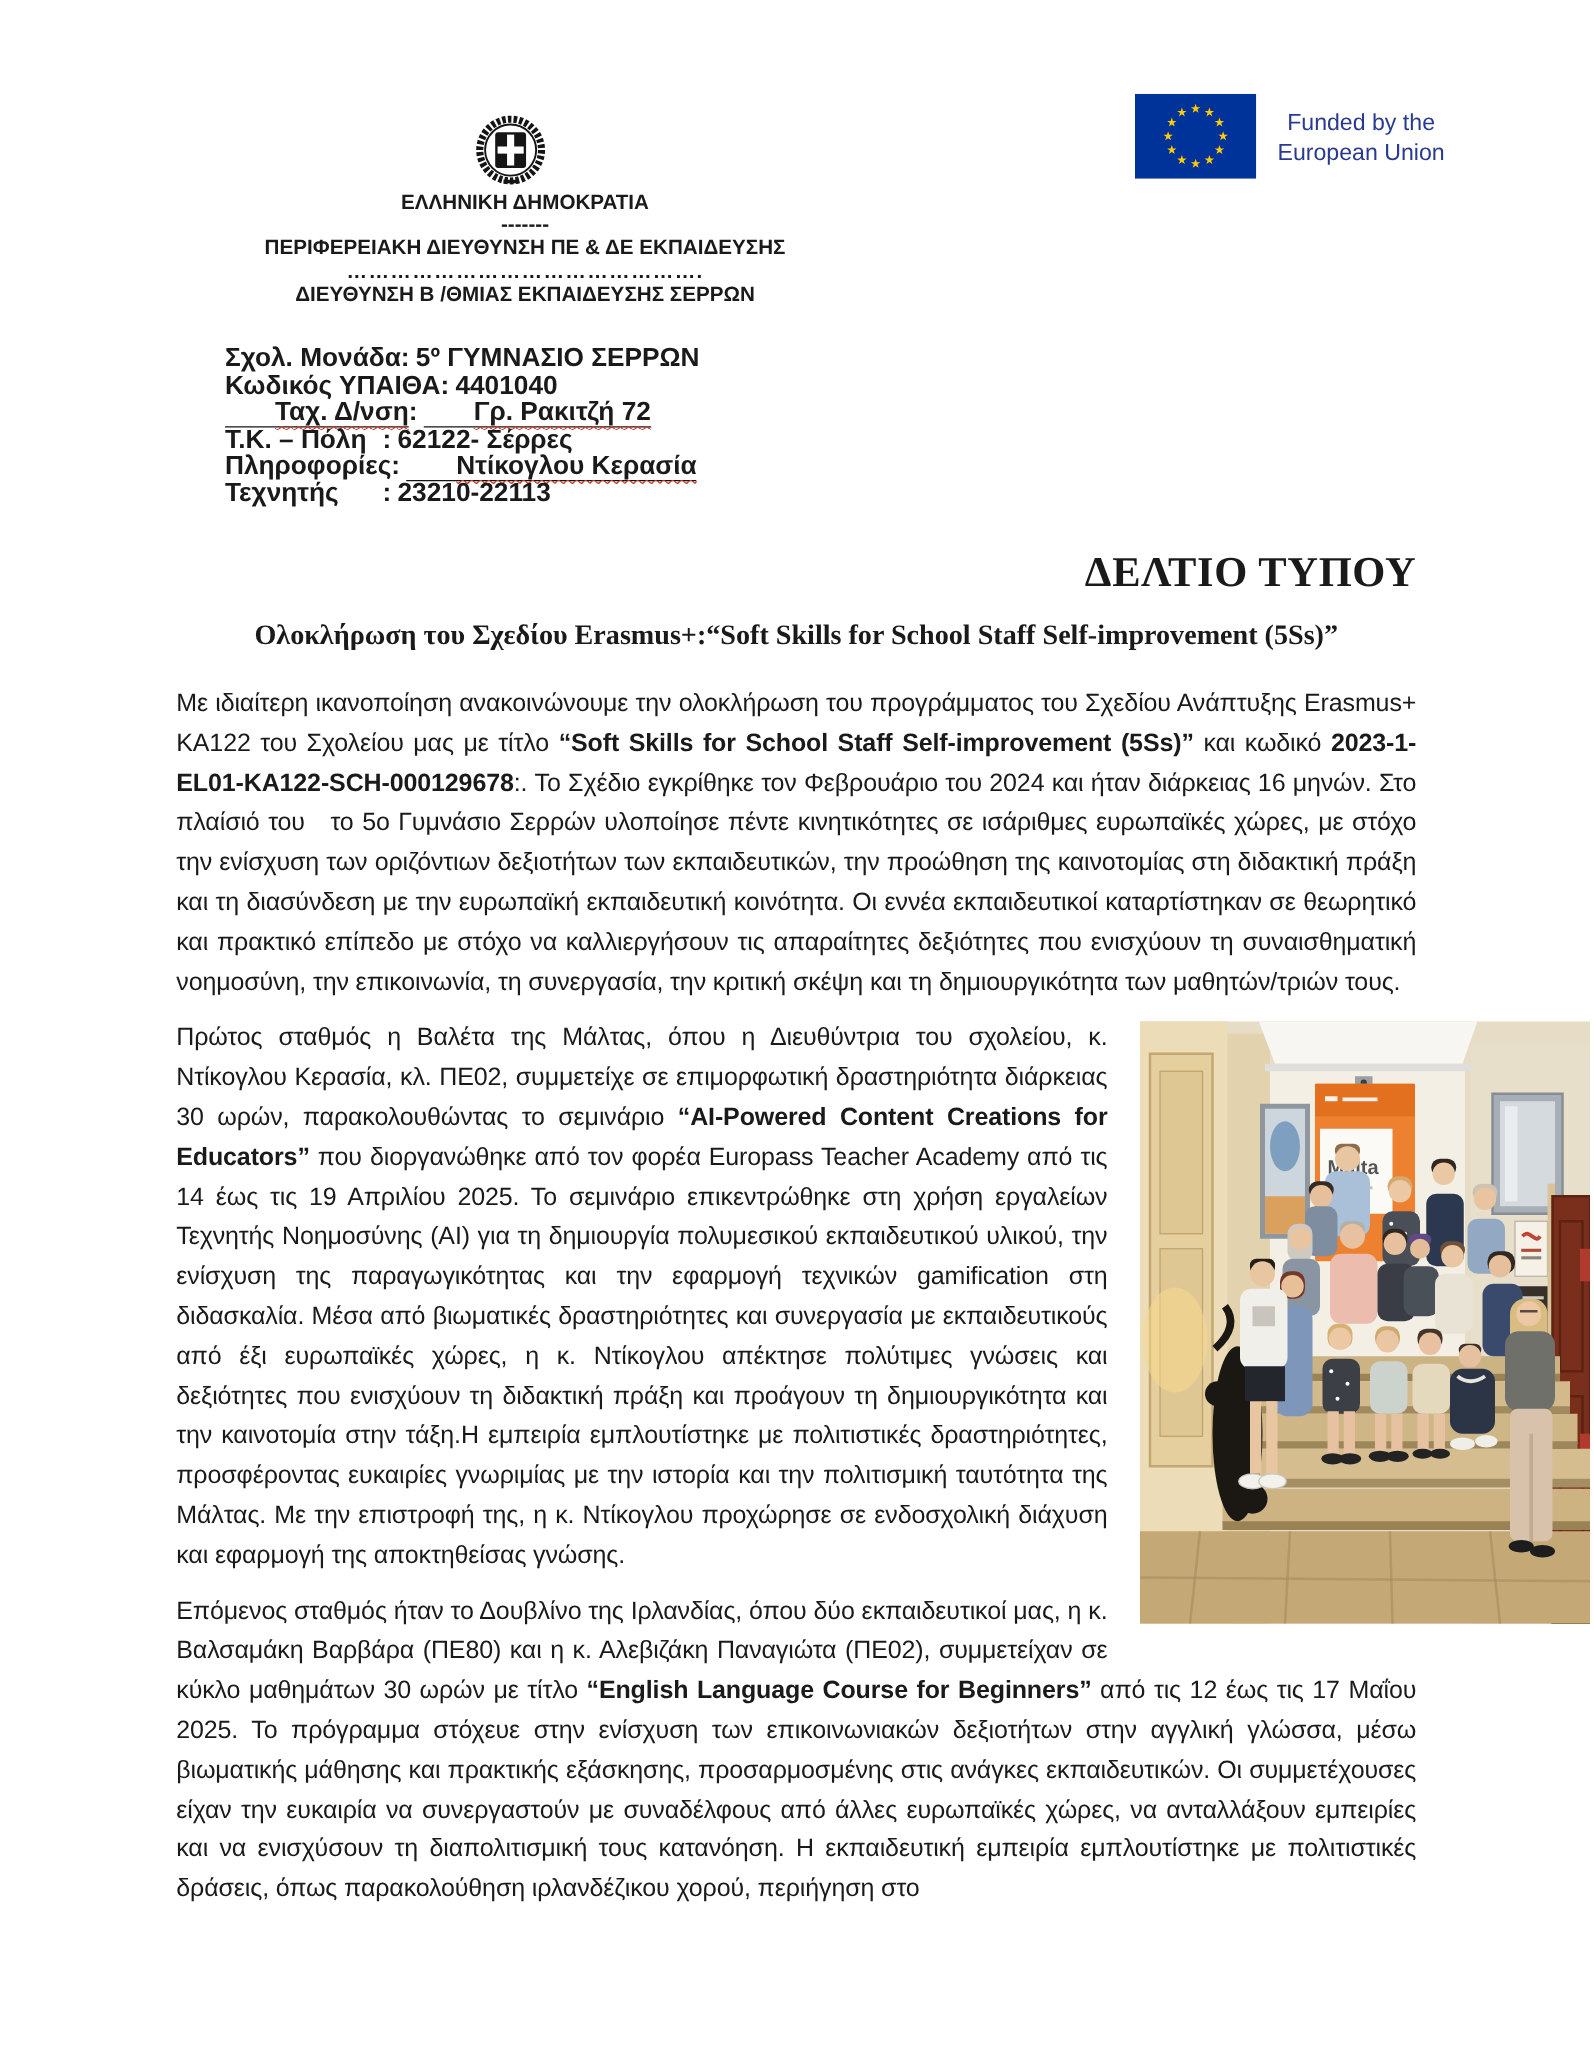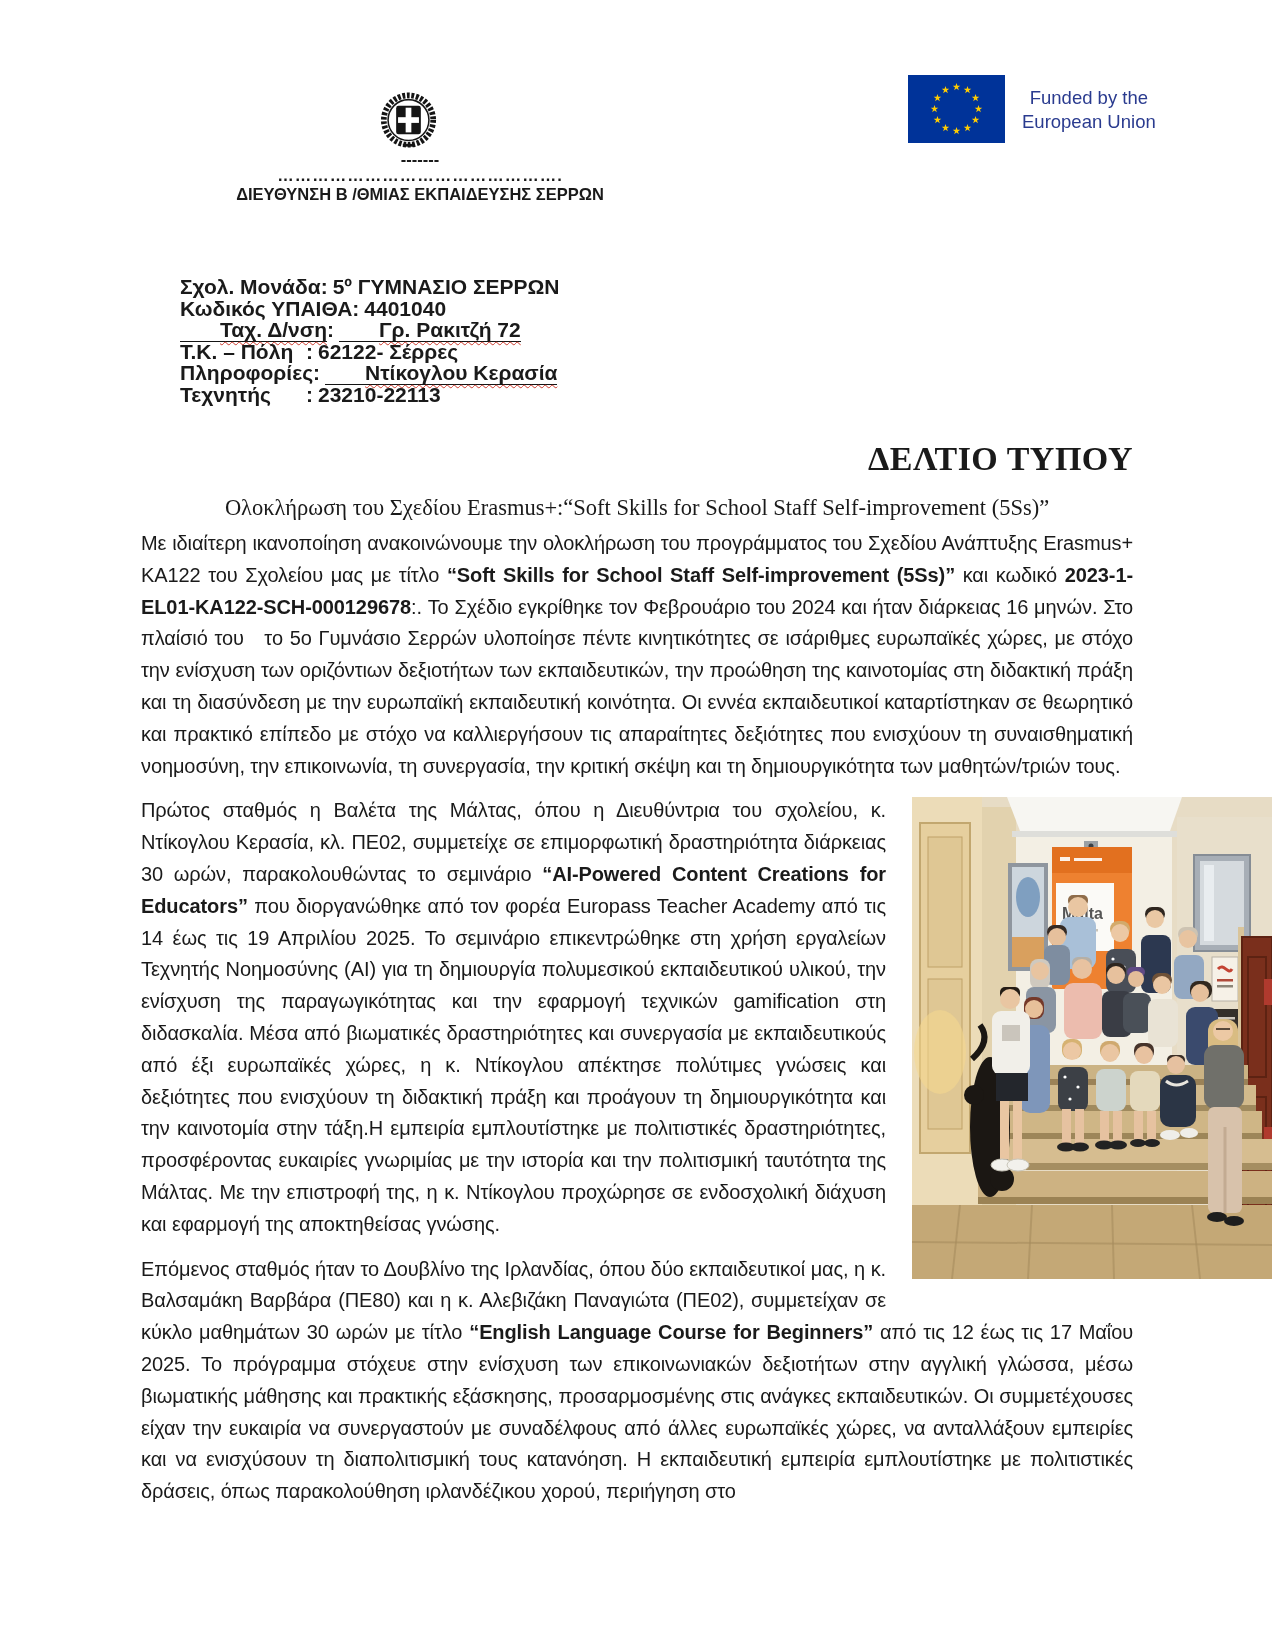--- a/index.html
+++ b/index.html
@@ -16,22 +16,22 @@
   .row .sep{display:inline-block;width:12px;}
   .u{border-bottom:1.8px solid #141414;}
   .sp{text-decoration-line:underline;text-decoration-style:wavy;text-decoration-color:#cc3a2d;
       text-decoration-thickness:1.2px;text-underline-offset:4px;margin-left:40px;}
   .eu{position:absolute;left:908px;top:75px;display:flex;align-items:flex-start;}
   .eu-text{margin-left:17px;padding-top:11px;color:#2a3b8f;font-size:18.5px;line-height:24px;text-align:center;}
   
   .content{position:absolute;left:141px;top:440px;width:992px;}
   .title{font-family:"Liberation Serif",serif;font-size:34px;font-weight:bold;text-align:right;
          margin:0 0 17px 0;letter-spacing:.5px;}
-  .subtitle{font-family:"Liberation Serif",serif;font-size:22.5px;font-weight:normal;text-align:center;
-            margin:0 0 7px 0;white-space:nowrap;}
+  .subtitle{font-family:"Liberation Serif",serif;font-size:22.5px;font-weight:bold;text-align:center;
+            margin:0 0 27px 0;white-space:nowrap;}
   .content p{margin:0 0 13px 0;text-align:justify;font-size:20px;line-height:31.8px;
              letter-spacing:-.1px;}
   .b{font-weight:bold;}
   .section2::after{content:"";display:block;clear:both;}
   .photo{float:right;width:360px;height:482px;margin:2px -139px 30px 26px;}
   .photo svg{display:block;}
 </style>
 </head>
 <body>
 
@@ -42,21 +42,23 @@
       <circle cx="30" cy="31" r="26" fill="none" stroke="#151515" stroke-width="6" stroke-dasharray="3 1.8"></circle>
       <circle cx="30" cy="31" r="21.5" fill="#ffffff" stroke="#151515" stroke-width="1.6"></circle>
       <rect x="17" y="16" width="26" height="30" rx="2.5" fill="#151515"></rect>
       <rect x="27" y="18" width="6" height="26" fill="#ffffff"></rect>
       <rect x="19" y="28" width="22" height="6" fill="#ffffff"></rect>
       <rect x="24" y="56" width="12" height="3" fill="#151515"></rect>
     </svg>
   </div>
 
   <div class="gov-block">
+    <div>ΕΛΛΗΝΙΚΗ ΔΗΜΟΚΡΑΤΙΑ</div>
     <div class="gov-dashes">-------</div>
+    <div>ΠΕΡΙΦΕΡΕΙΑΚΗ ΔΙΕΥΘΥΝΣΗ ΠΕ &amp; ΔΕ ΕΚΠΑΙΔΕΥΣΗΣ</div>
     <div class="gov-dots">………………………………………….</div>
     <div>ΔΙΕΥΘΥΝΣΗ Β /ΘΜΙΑΣ  ΕΚΠΑΙΔΕΥΣΗΣ ΣΕΡΡΩΝ</div>
   </div>
 
   <div class="detail-rows">
     <div class="row">
       <span class="lbl">Σχολ. Μονάδα</span><span class="sep">:</span><span>5º ΓΥΜΝΑΣΙΟ ΣΕΡΡΩΝ</span>
     </div>
     <div class="row">
       <span class="lbl">Κωδικός ΥΠΑΙΘΑ</span><span class="sep">:</span><span>4401040</span>

